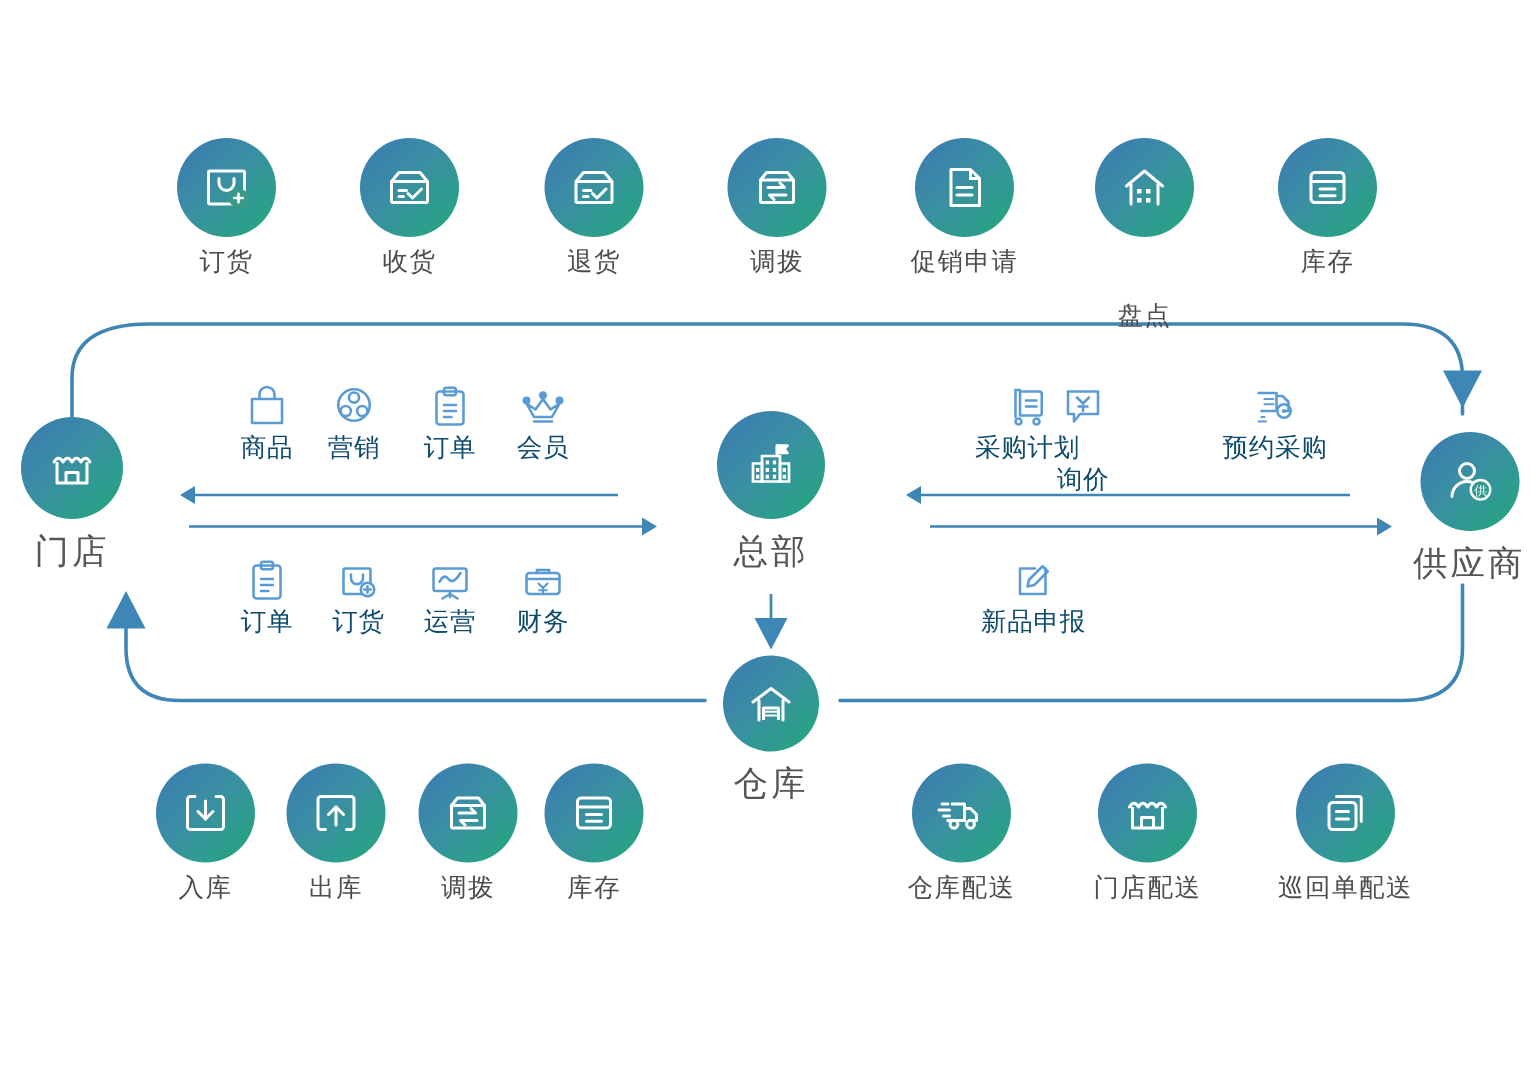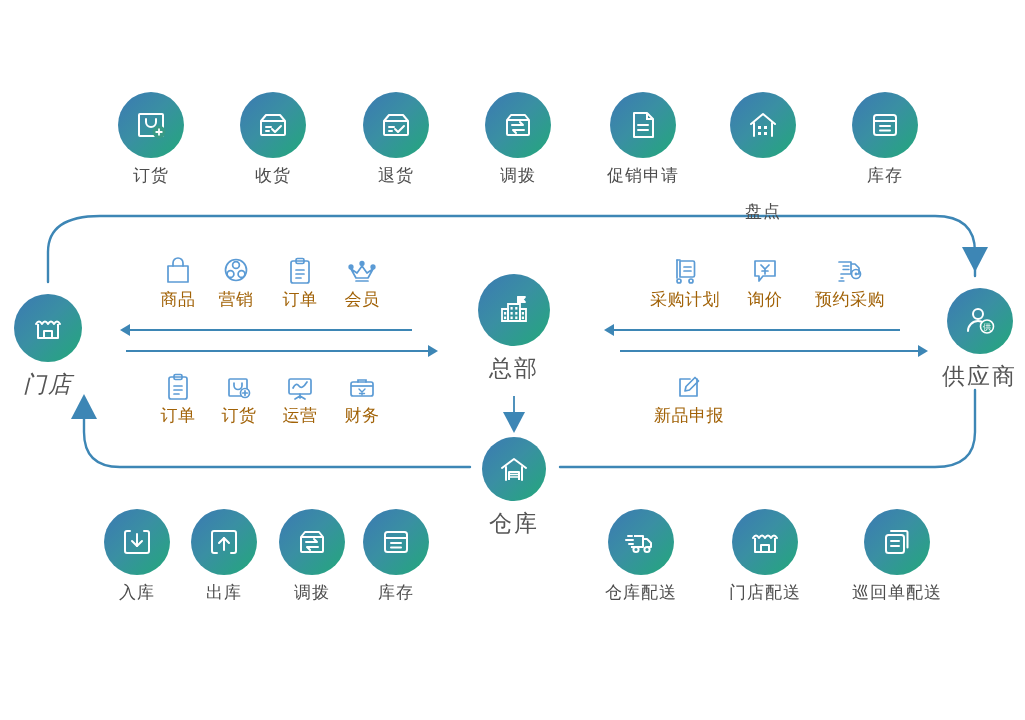--- a/index.html
+++ b/index.html
@@ -23,21 +23,21 @@
     margin-top:9px;white-space:nowrap;color:#4d4d4d;
     font-size:17px;letter-spacing:1px;line-height:1;
   }
   .node-label.big{font-size:23px;letter-spacing:2px;margin-top:11px;color:#555;}
 
   
   .item{position:absolute;display:flex;flex-direction:column;align-items:center;}
   .item .ico{height:34px;display:flex;align-items:flex-end;justify-content:center;}
   .item .ico svg{display:block;}
   .item-label{
-    margin-top:5px;white-space:nowrap;color:#a16207;
+    margin-top:5px;white-space:nowrap;color:#0c4a6e;
     font-size:17px;letter-spacing:0.5px;line-height:1;
   }
 
   
   #wires{position:absolute;left:0;top:0;width:1025px;height:720px;pointer-events:none;}
 </style>
 </head>
 <body>
 
 <div id="stage">
@@ -151,21 +151,21 @@
       <svg width="34" height="34" viewBox="0 0 34 34" fill="none" stroke="#ffffff" stroke-width="2">
         <rect x="6" y="7" width="22" height="20" rx="2.5"></rect>
         <path d="M6 13 h22"></path>
         <path d="M12 18 h10" stroke-linecap="round"></path>
         <path d="M12 22.5 h10" stroke-linecap="round"></path>
       </svg>
     </div>
     <div class="node-label">库存</div>
   </div>
 
-  <div class="node" style="left:14px;top:294px;font-style:italic;">
+  <div class="node" style="left:14px;top:278px;">
     <div class="circle" style="width:68px;height:68px;">
       <svg width="36" height="36" viewBox="0 0 36 36" fill="none" stroke="#ffffff" stroke-width="2">
         <path d="M6 14 q3 -5 6 0 q3 -5 6 0 q3 -5 6 0 q3 -5 6 0" stroke-linecap="round" stroke-linejoin="round"></path>
         <path d="M8 14 v14 h20 v-14" stroke-linejoin="round"></path>
         <path d="M14 28 v-7 h8 v7" stroke-linejoin="round"></path>
       </svg>
     </div>
     <div class="node-label big">门店</div>
   </div>
 
@@ -399,21 +399,21 @@
         <path d="M6 4 h3" stroke-linecap="round"></path>
         <path d="M9 5 h13 a1.5 1.5 0 0 1 1.5 1.5 v13 a1.5 1.5 0 0 1 -1.5 1.5 H9 Z" stroke-linejoin="round"></path>
         <path d="M13 11 h7 M13 15 h7" stroke-linecap="round"></path>
         <circle cx="8" cy="25" r="2"></circle>
         <circle cx="20" cy="25" r="2"></circle>
       </svg>
     </div>
     <div class="item-label">采购计划</div>
   </div>
 
-  <div class="item" style="left:735px;top:252px;width:60px;">
+  <div class="item" style="left:692px;top:252px;width:60px;gap:21px;">
     <div class="ico">
       <svg width="28" height="30" viewBox="0 0 28 30" fill="none" stroke="#5b9bd5" stroke-width="1.7">
         <path d="M4 5 h20 v15 h-12 l-4 5 v-5 H4 Z" stroke-linejoin="round"></path>
         <path d="M10 9 l4 4 l4 -4 M14 13 v5 M11 15 h6" stroke-linecap="round"></path>
       </svg>
     </div>
     <div class="item-label">询价</div>
   </div>
 
   <div class="item" style="left:805px;top:252px;width:90px;">

